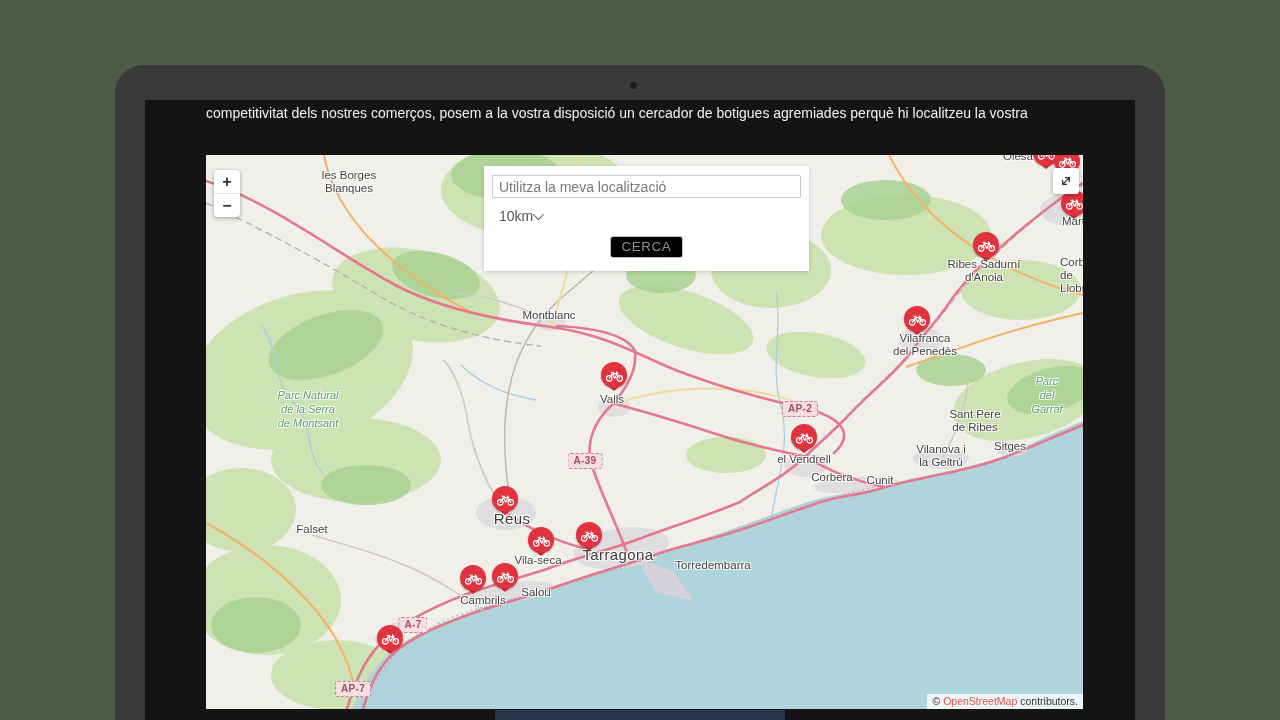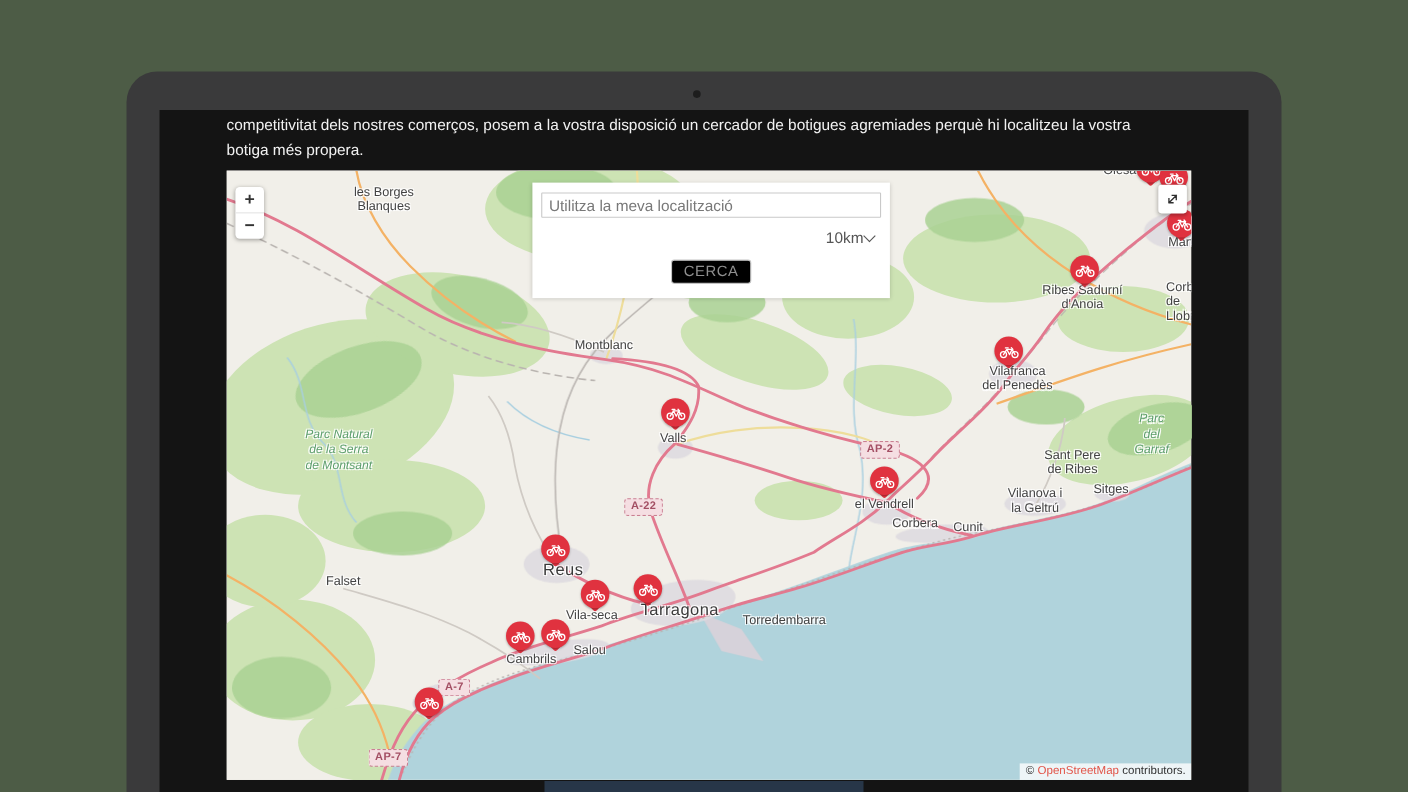--- a/index.html
+++ b/index.html
@@ -41,21 +41,21 @@
   .zoom-btn:first-child{border-bottom:1px solid #e4e4e4;}
   .fullscreen-btn{position:absolute;left:847px;top:13px;width:26px;height:26px;background:#fff;border-radius:3px;z-index:50;
     box-shadow:0 1px 4px rgba(0,0,0,.35);display:flex;align-items:center;justify-content:center;cursor:pointer;}
 
   
   .search-panel{position:absolute;left:278px;top:11px;width:325px;z-index:60;background:#fff;
     box-shadow:0 1px 4px rgba(0,0,0,.18);padding:9px 8px 13px;box-sizing:border-box;}
   .loc-input{display:block;width:100%;box-sizing:border-box;height:23px;border:1px solid #c9c9c9;border-radius:1px;
     font-size:14px;padding:0 6px;color:#6d28d9;font-family:"Liberation Sans",sans-serif;}
   .loc-input::placeholder{color:#787878;opacity:1;}
-  .radius-select{margin-top:7px;height:22px;display:flex;align-items:center;justify-content:flex-end;
+  .radius-select{margin-top:7px;height:22px;display:flex;align-items:center;justify-content:flex-start;
     padding:0 8px 0 7px;font-size:14px;color:#555;cursor:pointer;}
   .select-chevron{width:7px;height:7px;border-right:1.6px solid #555;border-bottom:1.6px solid #555;
     transform:rotate(45deg) translateY(-2px);}
   .cerca-button{display:block;margin:9px auto 0;background:#000000;border:1px solid #c3c3c3;border-radius:3px;
     color:#8f8f8f;font-size:13.5px;letter-spacing:.5px;padding:2px 11px 3px;cursor:pointer;font-family:Liberation Sans, sans-serif;}
 
   
   .attribution{position:absolute;right:0;bottom:0;z-index:55;background:rgba(255,255,255,.78);
     font-size:10.5px;color:#333;padding:1px 5px 2px;white-space:nowrap;}
   .attribution a{color:var(--osm-link,#e25549);text-decoration:none;cursor:pointer;}
@@ -63,21 +63,20 @@
 </head>
 <body>
 
 <div class="stage">
   <div class="device">
     <div class="camera-dot"></div>
     <div class="screen">
 
       <div class="intro">
         <div>competitivitat dels nostres comerços, posem a la vostra disposició un cercador de botigues agremiades perquè hi localitzeu la vostra</div>
-        <div>botiga més propera.</div>
       </div>
 
       <div class="map">
 
         <svg class="basemap" viewBox="0 0 877 554" width="877" height="554">
           <rect width="877" height="554" fill="#f1efe9"></rect>
           <g fill="#cde3b4">
             <ellipse cx="95" cy="215" rx="115" ry="75" transform="rotate(-18 95 215)"></ellipse>
             <ellipse cx="210" cy="140" rx="85" ry="45" transform="rotate(12 210 140)"></ellipse>
             <ellipse cx="150" cy="305" rx="85" ry="42"></ellipse>
@@ -154,21 +153,21 @@
           <g fill="none" stroke="#cfcac4" stroke-width="1.6">
             <path d="M300,358 C280,330 268,300 262,268 C258,240 250,220 238,205"></path>
             <path d="M106,380 C140,390 180,400 220,420 C250,436 270,450 285,462"></path>
             <path d="M343,165 C310,150 280,140 250,138"></path>
             <path d="M735,305 C750,280 760,250 762,225"></path>
           </g>
         </svg>
 
         <div id="shields-layer">
             <div class="shield" style="left: 594px; top: 254px;">AP-2</div>
-            <div class="shield" style="left: 379px; top: 306px;">A-22</div>
+            <div class="shield" style="left: 379px; top: 306px;">A-39</div>
             <div class="shield" style="left: 207px; top: 470px;">A-7</div>
             <div class="shield" style="left: 147px; top: 534px;">AP-7</div>
           </div>
         <div id="labels-layer">
             <div class="map-label" style="left: 143px; top: 27px;">les Borges
 Blanques</div>
             <div class="map-label" style="left: 343px; top: 160px;">Montblanc</div>
             <div class="map-label" style="left: 406px; top: 244px;">Valls</div>
             <div class="map-label city" style="left: 306px; top: 364px;">Reus</div>
             <div class="map-label city" style="left: 412px; top: 400px;">Tarragona</div>

